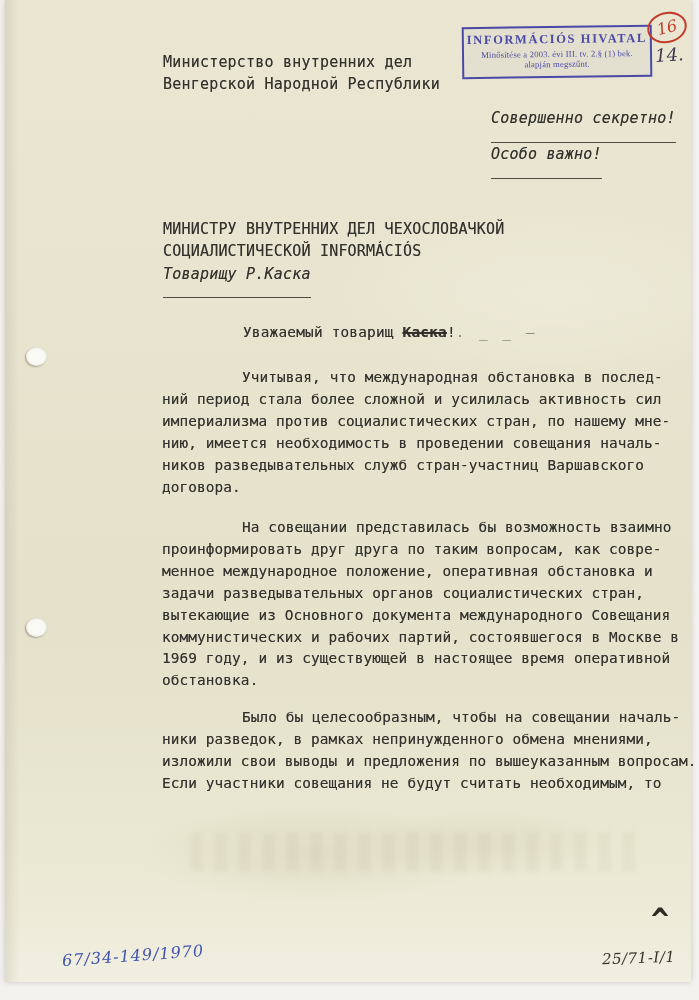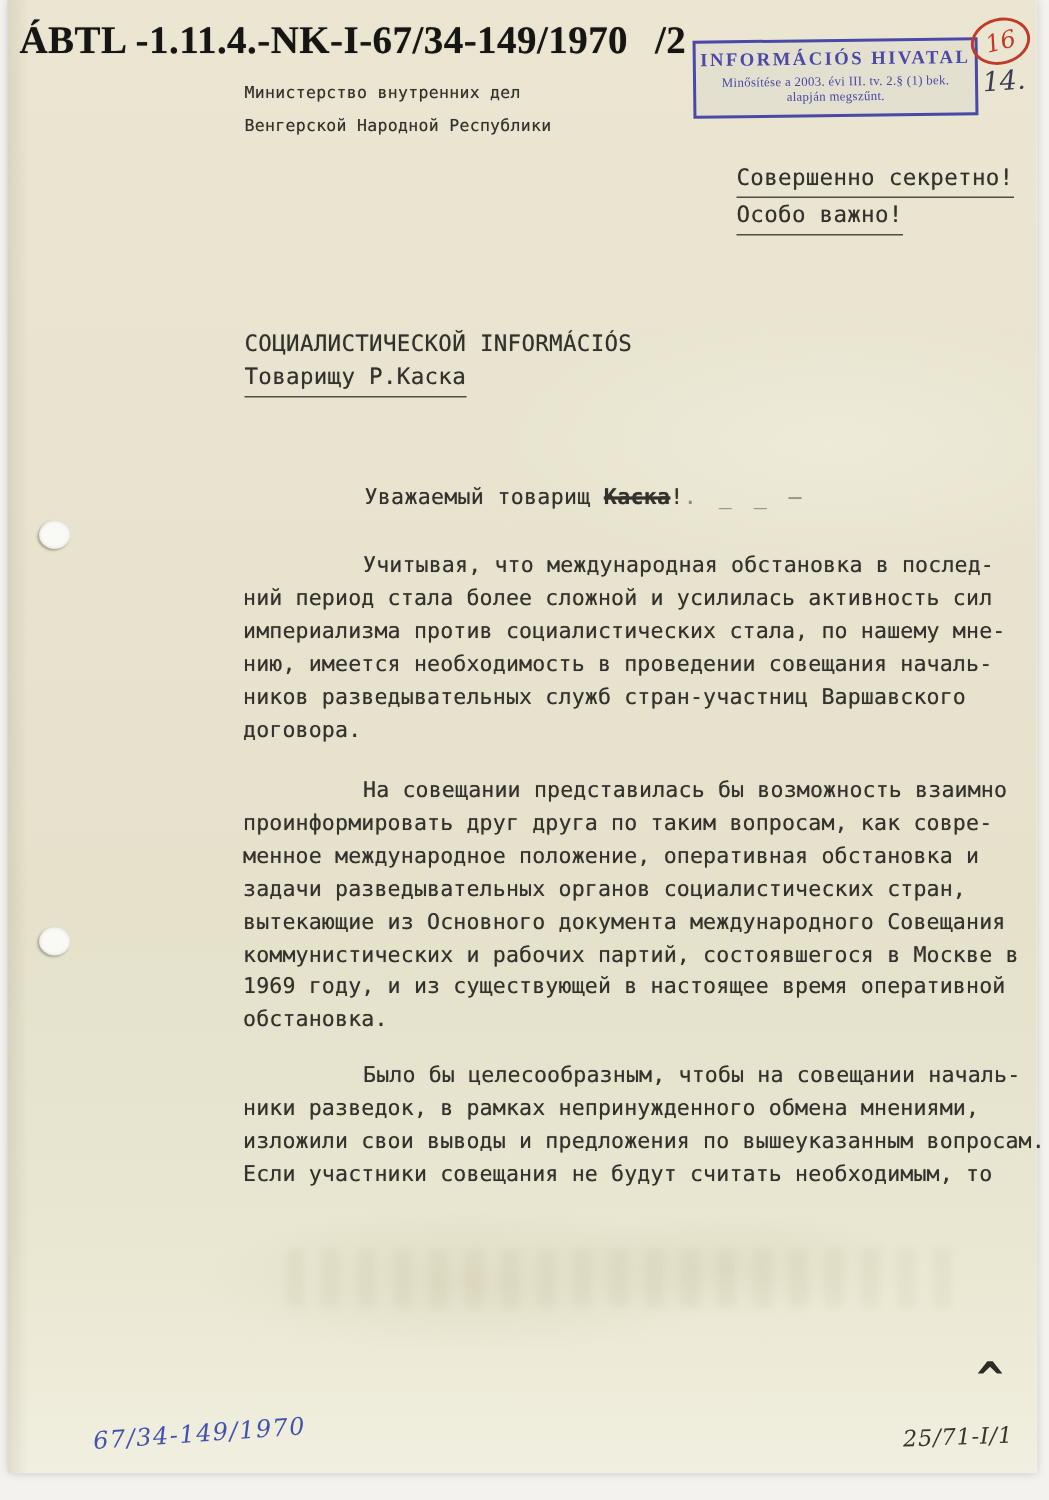--- a/index.html
+++ b/index.html
@@ -15,32 +15,32 @@
       radial-gradient(ellipse 260px 70px at 45% 87%, rgba(185,178,140,.20), rgba(185,178,140,0) 70%),
       radial-gradient(ellipse 180px 50px at 70% 86%, rgba(185,178,140,.16), rgba(185,178,140,0) 70%),
       radial-gradient(ellipse 300px 120px at 80% 30%, rgba(255,255,245,.25), rgba(255,255,245,0) 75%),
       linear-gradient(180deg, #eae6d1 0%, #e8e4cf 30%, #e5e1cb 62%, #e9e6d1 84%, #eeebd9 94%, #f1efe1 100%);
     box-shadow:0 0 6px rgba(0,0,0,.18);
   }
   
   .tw{color:#33312c;text-shadow:0 0 .5px rgba(51,49,44,.55);}
   .tw-line{white-space:pre;}
   .indent{padding-left:80px;}
-  .u{border-bottom:1.4px solid rgba(51,49,44,.85);display:inline-block;padding-bottom:1px;}
+  .u{border-bottom:1.4px solid rgba(51,49,44,.85);display:inline-block;padding-bottom:12px;font-style:italic;}
   .abs{position:absolute;}
 
   .abtl{
     left:8px;top:12px;
     font-family:"Liberation Serif", serif;font-weight:700;
     font-size:26px;color:#161513;letter-spacing:.3px;
     text-shadow:0 0 .6px rgba(20,20,18,.6);
   }
   .abtl .pageref{margin-left:18px;}
 
-  .letterhead{left:158px;top:51px;font-size:11px;line-height:22.4px;letter-spacing:.2px;}
+  .letterhead{left:158px;top:51px;font-size:15px;line-height:22.4px;letter-spacing:.2px;}
 
   .stampbox{
     left:457px;top:26px;width:186px;height:48px;
     border:2px solid var(--stamp-blue,#4a49a8);
     color:var(--stamp-blue,#4a49a8);
     transform:rotate(-.7deg);
     text-align:center;background:rgba(74,73,168,.03);
   }
   .stampbox .t1{font-family:"Liberation Serif", serif;font-weight:700;font-size:12.5px;letter-spacing:1.6px;margin-top:4px;}
   .stampbox .t2{font-family:"Liberation Serif", serif;font-size:8.6px;margin-top:2px;letter-spacing:.2px;}
@@ -90,22 +90,20 @@
   .ref-bl{left:57px;top:946px;font-family:"DejaVu Serif", serif;font-style:italic;
     font-size:16px;color:var(--ink-blue,#4054ae);transform:rotate(-4deg);letter-spacing:1px;}
   .ref-br{left:597px;top:949px;font-family:"DejaVu Serif", serif;font-style:italic;
     font-size:15px;color:#39342c;transform:rotate(-2deg);letter-spacing:.5px;}
 </style>
 </head>
 <body>
 
 <div class="paper">
 
-  <div class="abs abtl"><span>ÁBTL -1.11.4.-NK-I-67/34-149/1970</span><span class="pageref">/2</span>
-  </div>
 
   <div class="abs tw letterhead">
     <div>Министерство внутренних дел</div>
     <div>Венгерской Народной Республики</div>
   </div>
 
   <div class="abs stampbox">
     <div class="t1">INFORMÁCIÓS HIVATAL</div>
     <div class="t2">Minősítése a 2003. évi III. tv. 2.§ (1) bek.</div>
     <div class="t3">alapján megszűnt.</div>
@@ -115,31 +113,32 @@
     <span>16</span>
   </div>
   <div class="abs hand14">14.</div>
 
   <div class="abs tw secrecy">
     <div><span class="u">Совершенно секретно!</span></div>
     <div><span class="u">Особо важно!</span></div>
   </div>
 
   <div class="abs tw addressee">
+    <div>МИНИСТРУ ВНУТРЕННИХ ДЕЛ ЧЕХОСЛОВАЧКОЙ</div>
     <div>СОЦИАЛИСТИЧЕСКОЙ INFORMÁCIÓS</div>
     <div><span class="u">Товарищу Р.Каска</span></div>
   </div>
 
   <div class="abs tw salutation"><span>Уважаемый товарищ </span><span class="struck">Каска</span><span>!</span><span class="trail">. _ _ –</span>
   </div>
 
   <div id="para-0" class="abs tw bodytext">
       <div class="tw-line indent">Учитывая, что международная обстановка в послед-</div>
       <div class="tw-line">ний период стала более сложной и усилилась активность сил</div>
-      <div class="tw-line">империализма против социалистических стала, по нашему мне-</div>
+      <div class="tw-line">империализма против социалистических стран, по нашему мне-</div>
       <div class="tw-line">нию, имеется необходимость в проведении совещания началь-</div>
       <div class="tw-line">ников разведывательных служб стран-участниц Варшавского</div>
       <div class="tw-line">договора.</div>
     </div>
   <div id="para-1" class="abs tw bodytext">
       <div class="tw-line indent">На совещании представилась бы возможность взаимно</div>
       <div class="tw-line">проинформировать друг друга по таким вопросам, как совре-</div>
       <div class="tw-line">менное международное положение, оперативная обстановка и</div>
       <div class="tw-line">задачи разведывательных органов социалистических стран,</div>
       <div class="tw-line">вытекающие из Основного документа международного Совещания</div>

